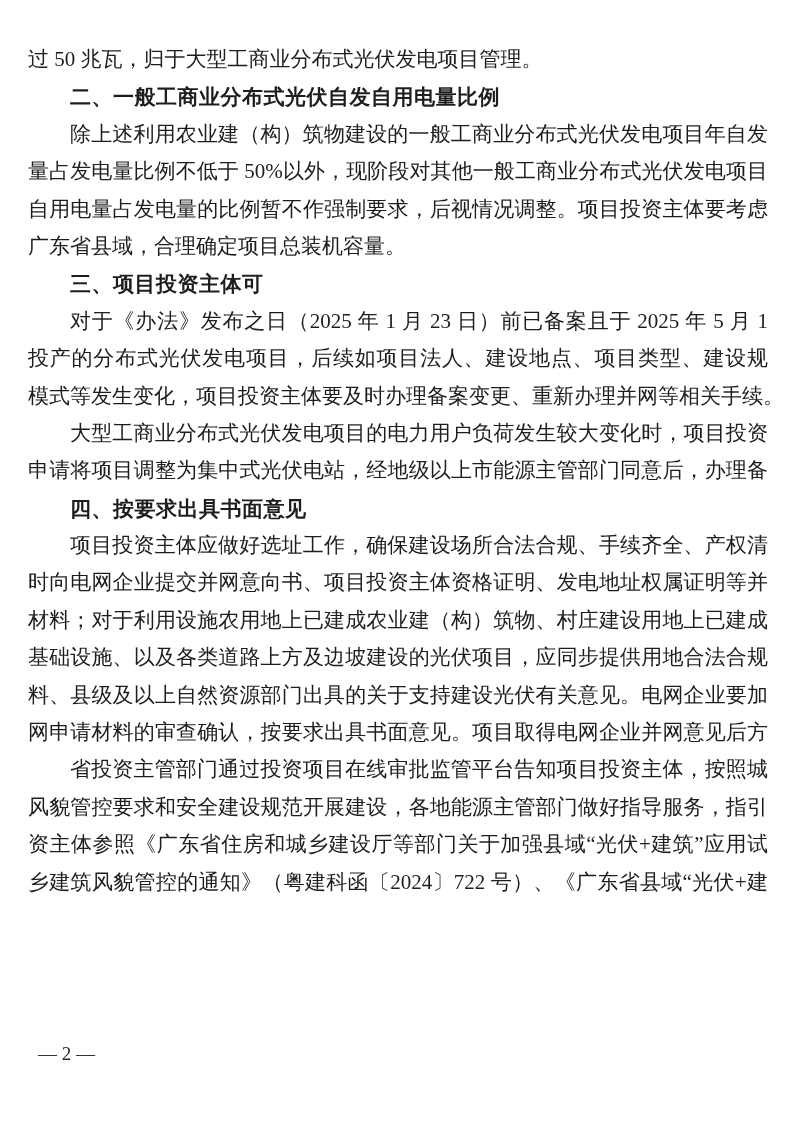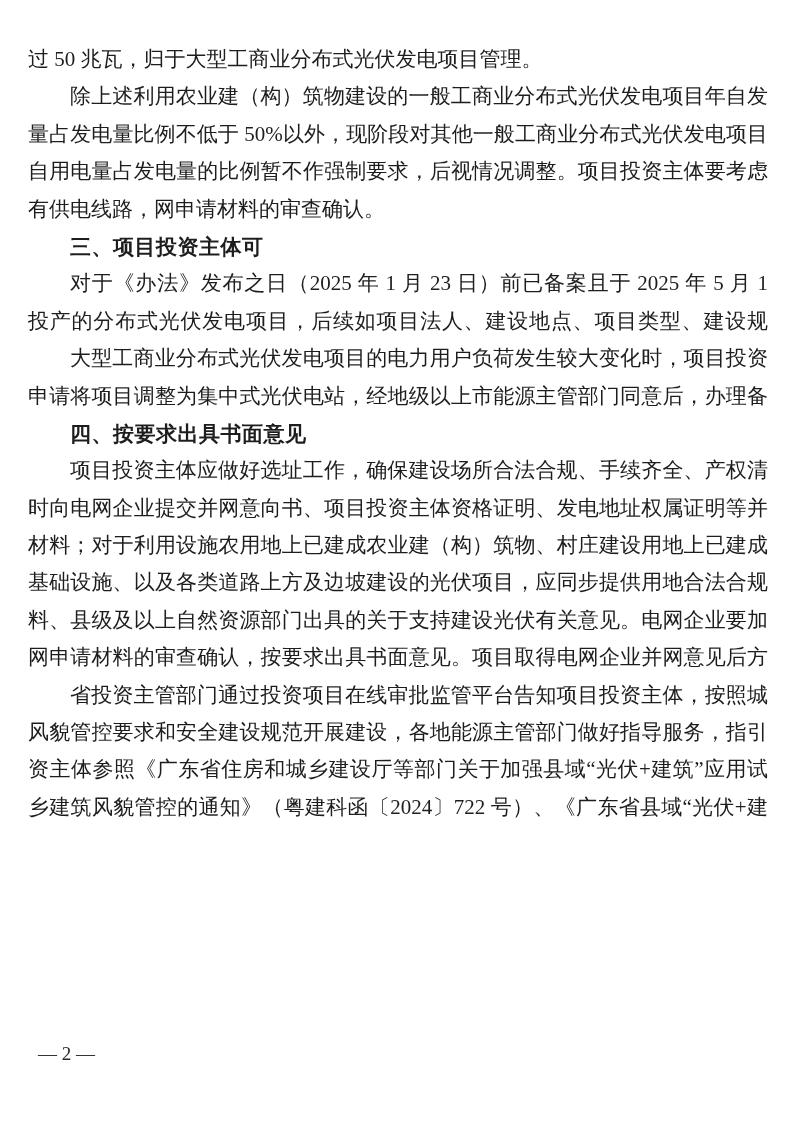--- a/index.html
+++ b/index.html
@@ -55,27 +55,29 @@
     font-family: "Liberation Serif", "DejaVu Serif", serif;
   }
 </style>
 </head>
 <body>
 
 <div class="page">
   <div class="content">
 
   <div class="line">过 50 兆瓦，归于大型工商业分布式光伏发电项目管理。</div>
+      <div class="line heading indent">二、一般工商业分布式光伏自发自用电量比例</div>
       <div class="line indent fill">除上述利用农业建（构）筑物建设的一般工商业分布式光伏发电项目年自发自用电</div>
       <div class="line fill">量占发电量比例不低于 50%以外，现阶段对其他一般工商业分布式光伏发电项目年自发</div>
       <div class="line fill">自用电量占发电量的比例暂不作强制要求，后视情况调整。项目投资主体要考虑利用现</div>
-      <div class="line">有供电线路，网申请材料的审查确认。</div>
+      <div class="line">广东省县域，合理确定项目总装机容量。</div>
       <div class="line heading indent">三、项目投资主体可</div>
       <div class="line indent fill">对于《办法》发布之日（2025 年 1 月 23 日）前已备案且于 2025 年 5 月 1 日前并网</div>
       <div class="line fill">投产的分布式光伏发电项目，后续如项目法人、建设地点、项目类型、建设规模、上网</div>
+      <div class="line">模式等发生变化，项目投资主体要及时办理备案变更、重新办理并网等相关手续。</div>
       <div class="line indent fill">大型工商业分布式光伏发电项目的电力用户负荷发生较大变化时，项目投资主体可</div>
       <div class="line fill">申请将项目调整为集中式光伏电站，经地级以上市能源主管部门同意后，办理备案变更，</div>
       <div class="line heading indent">四、按要求出具书面意见</div>
       <div class="line indent fill">项目投资主体应做好选址工作，确保建设场所合法合规、手续齐全、产权清晰，及</div>
       <div class="line fill">时向电网企业提交并网意向书、项目投资主体资格证明、发电地址权属证明等并网申请</div>
       <div class="line fill">材料；对于利用设施农用地上已建成农业建（构）筑物、村庄建设用地上已建成的公共</div>
       <div class="line fill">基础设施、以及各类道路上方及边坡建设的光伏项目，应同步提供用地合法合规证明材</div>
       <div class="line fill">料、县级及以上自然资源部门出具的关于支持建设光伏有关意见。电网企业要加强对并</div>
       <div class="line fill">网申请材料的审查确认，按要求出具书面意见。项目取得电网企业并网意见后方可开工</div>
       <div class="line indent fill">省投资主管部门通过投资项目在线审批监管平台告知项目投资主体，按照城乡建筑</div>

